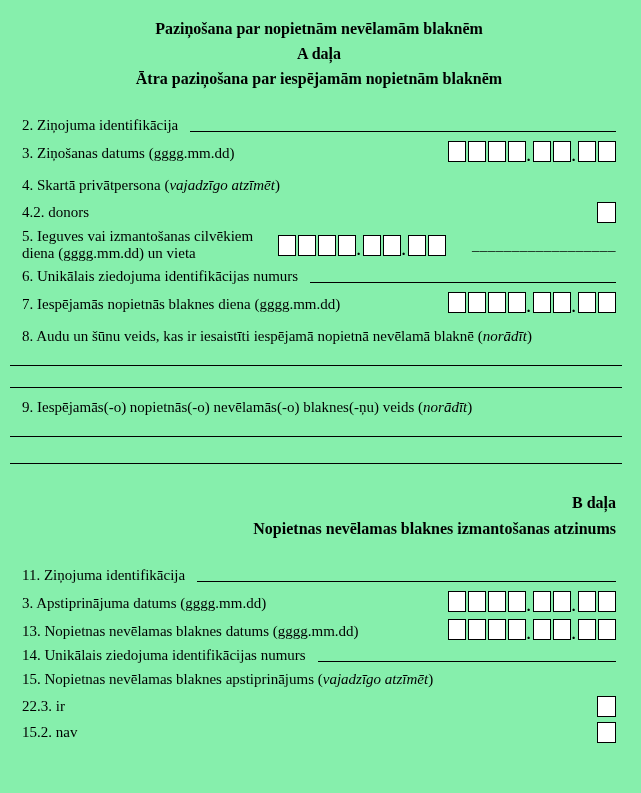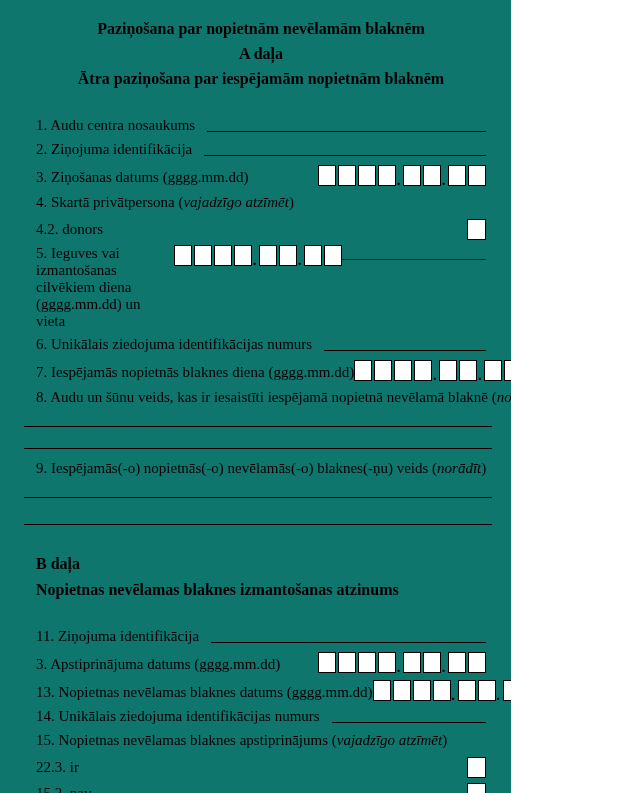--- a/index.html
+++ b/index.html
@@ -1,24 +1,24 @@
 <!DOCTYPE html>
 <html><head>
 <meta charset="utf-8">
 <style>
   html,body{margin:0;padding:0;background:#fff;}
   .page{
     position:relative;
-    width:511px;height:793px;
-    background:#0f766e;
+    width:641px;height:793px;
+    background:#86efac;
     color:#000;
     font-family:"Liberation Serif", serif;
     font-size:15px;
     box-sizing:border-box;
-    padding:16px 25px 0 36px;
+    padding:16px 25px 0 22px;
     overflow:hidden;
   }
   .doc-header{ text-align:center; font-weight:bold; font-size:16px; line-height:25px; }
   .doc-header div{ white-space:nowrap; }
 
   .items{ margin-top:26px; }
   .row{ display:flex; align-items:flex-end; margin-bottom:7px; min-height:16px; }
   .row .lbl{ white-space:nowrap; }
   .row .ital{ font-style:italic; }
   .spacer{ flex:1; }
@@ -28,52 +28,48 @@
   .dateboxes{ display:flex; align-items:flex-end; }
   .db{ display:inline-block; width:16px; height:19px; border:1.5px solid #000; margin-left:2px; background:#fff; }
   .db:first-child{ margin-left:0; }
   .dot{ width:5px; text-align:center; line-height:11px; font-weight:bold; }
   .dot::after{ content:"."; }
 
   
   .cbx{ display:inline-block; width:17px; height:19px; border:1.5px solid #000; background:#fff; }
 
   
-  .row5{ display:flex; align-items:flex-start; margin:2px 0 6px 0;font-family:Liberation Serif, serif; }
+  .row5{ display:flex; align-items:center; margin:2px 0 6px 0;font-family:Liberation Serif, serif; }
   .row5 .lbl5{ width:236px; line-height:17px; }
   .row5 .dateboxes{ margin-left:20px; }
   .write-in{ margin-left:auto; letter-spacing:0.5px; white-space:nowrap; }
 
   
   .wline{ border-top:1.4px solid #000; margin:21px -6px 0 -12px; height:0; }
   .wline.first{ margin-top:20px; }
 
-  .b-header{ text-align:left; font-weight:bold; font-size:16px; line-height:26px; margin-top:26px; }
-
-  .mt3{ margin-top:8px; }
+  .b-header{ text-align:right; font-weight:bold; font-size:16px; line-height:26px; margin-top:26px; }
+
+  .mt3{ margin-top:15px; }
   .plain{ margin-bottom:8px; }
   .chkrow{ margin-bottom:5px; align-items:center; }
 </style>
 </head>
 <body>
 
 <div class="page">
 
   <div class="doc-header">
     <div>Paziņošana par nopietnām nevēlamām blaknēm</div>
     <div>A daļa</div>
     <div>Ātra paziņošana par iespējamām nopietnām blaknēm</div>
   </div>
 
   <div class="items">
 
-    <div class="row">
-      <span class="lbl">1. Audu centra nosaukums</span>
-      <span class="fill-line"></span>
-    </div>
 
     <div class="row">
       <span class="lbl">2. Ziņojuma identifikācija</span>
       <span class="fill-line"></span>
     </div>
 
     <div class="row">
       <span class="lbl">3. Ziņošanas datums (gggg.mm.dd)</span>
       <span class="spacer"></span>
       <span class="dateboxes">

